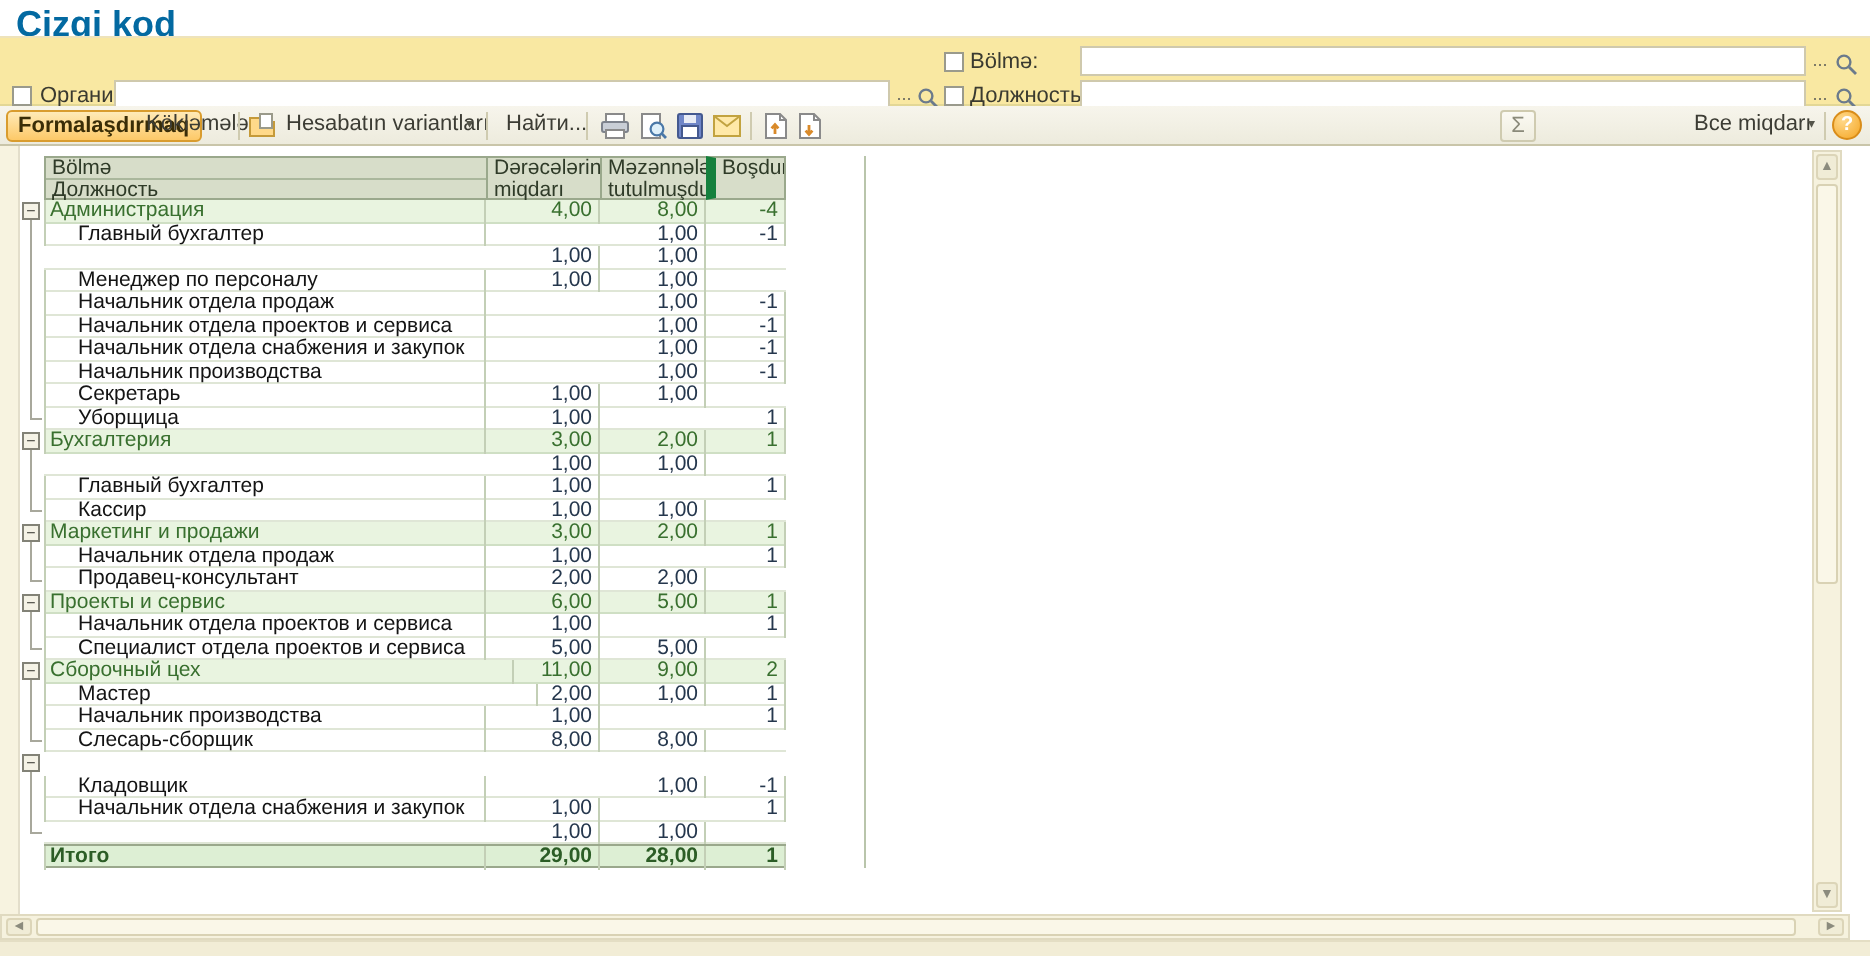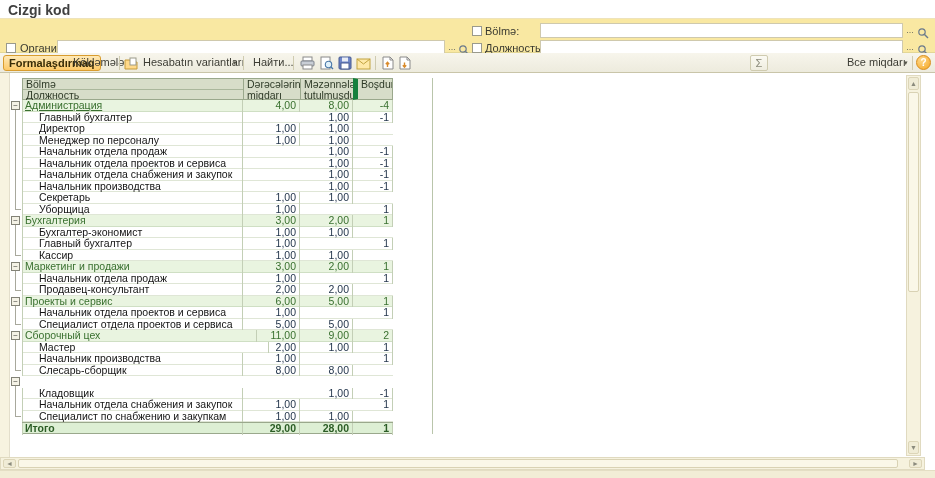--- a/index.html
+++ b/index.html
@@ -2,21 +2,21 @@
 <html><head>
 <meta charset="utf-8">
 <style>
   * { margin:0; padding:0; box-sizing:border-box; }
   html,body { width:935px; height:478px; }
   body { font-family:"Liberation Sans", sans-serif; background:#fff; position:relative; overflow:hidden; }
   .win { position:absolute; left:0; top:0; width:935px; height:478px; background:#fff; }
 
   
   .titlebar { position:absolute; left:0; top:0; width:935px; height:18px; background:#fff; }
-  .title { position:absolute; left:8px; top:2px; font-size:14px; font-weight:bold; color:#404040; }
+  .title { position:absolute; left:8px; top:2px; font-size:18px; font-weight:bold; color:#0369a1; }
 
   
   .fpanel { position:absolute; left:0; top:18px; width:935px; height:35px; background:#f9e8a2; border-top:1px solid #eee3bb; border-bottom:1px solid #e3d795; }
   .frow { position:absolute; height:15px; }
   .chk { position:absolute; width:10px; height:10px; background:#fff; border:1px solid #9a9a8c; top:2px; }
   .flabel { position:absolute; font-size:11px; color:#3a3a30; top:1px; white-space:nowrap; }
   .finput { position:absolute; height:15px; background:#fff; border:1px solid #cfc9ad; font-size:11px; color:#9a9a9a; padding:1px 3px; top:-1px; }
   .fbtn { position:absolute; top:0px; height:13px; font-size:9px; color:#6b6b5e; text-align:center; line-height:13px; cursor:default; }
 
   
@@ -213,33 +213,32 @@
       </div>
       <div class="hdr" style="left:278px;width:53px;border-left:1px solid #9aa88c;">
         <div class="cell-line">Məzənnələr</div>
         <div class="cell-line">tutulmuşdur</div>
       </div>
       <div class="hdr" style="left:331px;width:40px;border-left:5px solid #15803d;border-right:1px solid #9aa88c;">
         <div class="cell-line">Boşdur</div>
       </div>
       <div id="rows">
           <div class="row group" style="top: 22px; left: 0px; width: 371px;">
-            <span class="name" style="left: 0px; width: 221px; border-left: 1px solid rgb(195, 207, 182); text-decoration: underline;">Администрация</span>
+            <span class="name" style="left: 0px; width: 221px; border-left: 1px solid rgb(195, 207, 182);">Администрация</span>
             <span class="num" style="left: 221px; width: 57px;">4,00</span>
             <span class="num" style="left: 278px; width: 53px;">8,00</span>
             <span class="num" style="left: 331px; width: 40px;">-4</span>
           </div>
           <div class="row item" style="top: 33.5px; left: 0px; width: 371px;">
             <span class="name" style="left: 0px; width: 221px; border-left: 1px solid rgb(195, 207, 182);">Главный бухгалтер</span>
             <span class="num" style="left: 221px; width: 57px;"></span>
             <span class="num" style="left: 278px; width: 53px;">1,00</span>
             <span class="num" style="left: 331px; width: 40px;">-1</span>
           </div>
           <div class="row item" style="top: 45px; left: 0px; width: 371px;">
-            <span class="name" style="left: 0px; width: 221px; border-left: 1px solid rgb(195, 207, 182);">Директор</span>
             <span class="num" style="left: 221px; width: 57px;">1,00</span>
             <span class="num" style="left: 278px; width: 53px;">1,00</span>
             <span class="num" style="left: 331px; width: 40px;"></span>
           </div>
           <div class="row item" style="top: 56.5px; left: 0px; width: 371px;">
             <span class="name" style="left: 0px; width: 221px; border-left: 1px solid rgb(195, 207, 182);">Менеджер по персоналу</span>
             <span class="num" style="left: 221px; width: 57px;">1,00</span>
             <span class="num" style="left: 278px; width: 53px;">1,00</span>
             <span class="num" style="left: 331px; width: 40px;"></span>
           </div>
@@ -279,21 +278,20 @@
             <span class="num" style="left: 278px; width: 53px;"></span>
             <span class="num" style="left: 331px; width: 40px;">1</span>
           </div>
           <div class="row group" style="top: 137px; left: 0px; width: 371px;">
             <span class="name" style="left: 0px; width: 221px; border-left: 1px solid rgb(195, 207, 182);">Бухгалтерия</span>
             <span class="num" style="left: 221px; width: 57px;">3,00</span>
             <span class="num" style="left: 278px; width: 53px;">2,00</span>
             <span class="num" style="left: 331px; width: 40px;">1</span>
           </div>
           <div class="row item" style="top: 148.5px; left: 0px; width: 371px;">
-            <span class="name" style="left: 0px; width: 221px; border-left: 1px solid rgb(195, 207, 182);">Бухгалтер-экономист</span>
             <span class="num" style="left: 221px; width: 57px;">1,00</span>
             <span class="num" style="left: 278px; width: 53px;">1,00</span>
             <span class="num" style="left: 331px; width: 40px;"></span>
           </div>
           <div class="row item" style="top: 160px; left: 0px; width: 371px;">
             <span class="name" style="left: 0px; width: 221px; border-left: 1px solid rgb(195, 207, 182);">Главный бухгалтер</span>
             <span class="num" style="left: 221px; width: 57px;">1,00</span>
             <span class="num" style="left: 278px; width: 53px;"></span>
             <span class="num" style="left: 331px; width: 40px;">1</span>
           </div>
@@ -375,21 +373,20 @@
             <span class="num" style="left: 278px; width: 53px;">1,00</span>
             <span class="num" style="left: 331px; width: 40px;">-1</span>
           </div>
           <div class="row item" style="top: 321px; left: 0px; width: 371px;">
             <span class="name" style="left: 0px; width: 221px; border-left: 1px solid rgb(195, 207, 182);">Начальник отдела снабжения и закупок</span>
             <span class="num" style="left: 221px; width: 57px;">1,00</span>
             <span class="num" style="left: 278px; width: 53px;"></span>
             <span class="num" style="left: 331px; width: 40px;">1</span>
           </div>
           <div class="row item" style="top: 332.5px; left: 0px; width: 371px;">
-            <span class="name" style="left: 0px; width: 221px; border-left: 1px solid rgb(195, 207, 182);">Специалист по снабжению и закупкам</span>
             <span class="num" style="left: 221px; width: 57px;">1,00</span>
             <span class="num" style="left: 278px; width: 53px;">1,00</span>
             <span class="num" style="left: 331px; width: 40px;"></span>
           </div>
           <div class="row total" style="top: 344px; left: 0px; width: 371px;">
             <span class="name" style="left: 0px; width: 221px; border-left: 1px solid rgb(195, 207, 182);">Итого</span>
             <span class="num" style="left: 221px; width: 57px;">29,00</span>
             <span class="num" style="left: 278px; width: 53px;">28,00</span>
             <span class="num" style="left: 331px; width: 40px;">1</span>
           </div>

